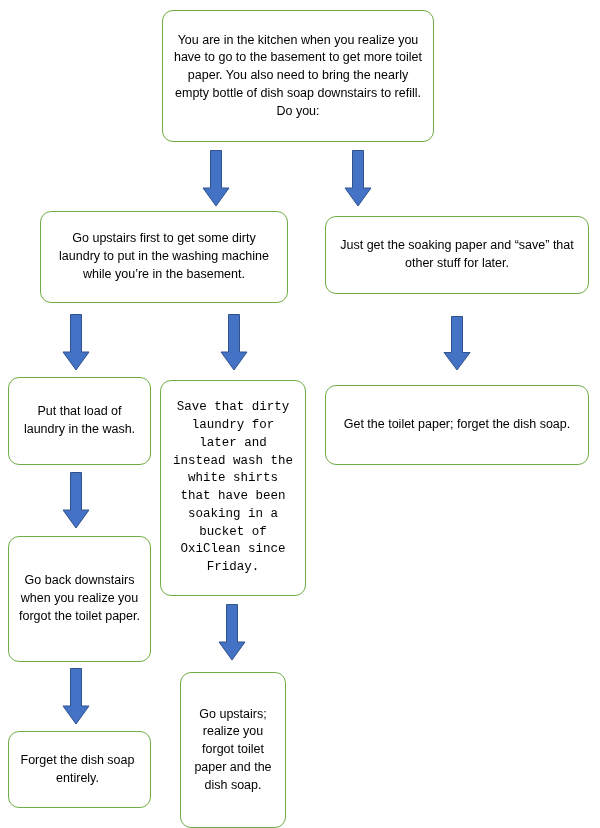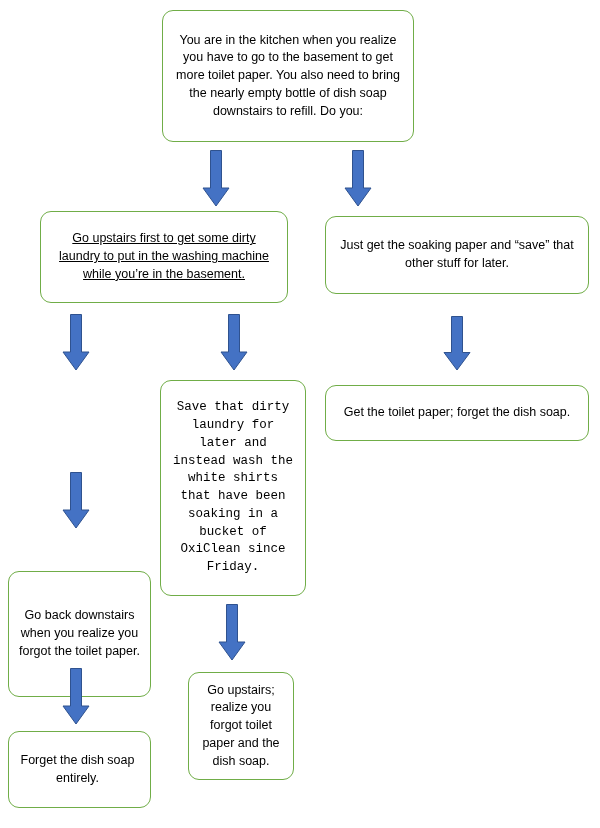--- a/index.html
+++ b/index.html
@@ -25,29 +25,29 @@
     text-align: center;
     font-size: 12.5px;
     line-height: 1.42;
     padding: 8px 10px;
   }
 
   .arrow { position: absolute; line-height: 0; }
   .arrow svg { display: block; }
 
   
-  #node-start            { left: 162px; top: 10px;  width: 252px; height: 132px; }
-  #node-laundry-first    { left: 40px;  top: 211px; width: 248px; height: 92px; text-decoration: underline; }
+  #node-start            { left: 162px; top: 10px;  width: 272px; height: 132px; }
+  #node-laundry-first    { left: 40px;  top: 211px; width: 248px; height: 92px; }
   #node-just-tp          { left: 325px; top: 216px; width: 264px; height: 78px; }
   #node-put-load         { left: 8px;   top: 377px; width: 143px; height: 88px; }
   #node-oxiclean         { left: 160px; top: 380px; width: 146px; height: 216px; font-family: Liberation Mono, monospace; }
-  #node-get-tp-forget    { left: 325px; top: 385px; width: 264px; height: 56px; }
-  #node-go-back          { left: 8px;   top: 536px; width: 143px; height: 126px; margin-top: 35px; }
+  #node-get-tp-forget    { left: 325px; top: 385px; width: 264px; height: 80px; }
+  #node-go-back          { left: 8px;   top: 536px; width: 143px; height: 126px; }
   #node-forget-soap      { left: 8px;   top: 731px; width: 143px; height: 77px; padding-left: 6px; }
-  #node-go-upstairs      { left: 180px; top: 672px; width: 106px; height: 108px; margin-left: 8px; }
+  #node-go-upstairs      { left: 180px; top: 672px; width: 106px; height: 156px; }
 
   
   #arrow-1 { left: 202px; top: 150px; }
   #arrow-2 { left: 344px; top: 150px; }
   #arrow-3 { left: 62px;  top: 314px; }
   #arrow-4 { left: 220px; top: 314px; }
   #arrow-5 { left: 443px; top: 316px; }
   #arrow-6 { left: 62px;  top: 472px; }
   #arrow-7 { left: 218px; top: 604px; }
   #arrow-8 { left: 62px;  top: 668px; }
@@ -56,20 +56,21 @@
 <body>
 
 <div class="canvas">
 
   <div class="node" id="node-start">You are in the kitchen when you realize you have to go to the basement to get more toilet paper. You also need to bring the nearly empty bottle of dish soap downstairs to refill. Do you:</div>
 
   <div class="node" id="node-laundry-first">Go upstairs first to get some dirty laundry to put in the washing machine while you’re in the basement.</div>
 
   <div class="node" id="node-just-tp">Just get the soaking paper and “save” that other stuff for later.</div>
 
+  <div class="node" id="node-put-load">Put that load of laundry in the wash.</div>
 
   <div class="node" id="node-oxiclean">Save that dirty laundry for later and instead wash the white shirts that have been soaking in a bucket of OxiClean since Friday.</div>
 
   <div class="node" id="node-get-tp-forget">Get the toilet paper; forget the dish soap.</div>
 
   <div class="node" id="node-go-back">Go back downstairs when you realize you forgot the toilet paper.</div>
 
   <div class="node" id="node-forget-soap">Forget the dish soap entirely.</div>
 
   <div class="node" id="node-go-upstairs">Go upstairs; realize you forgot toilet paper and the dish soap.</div>

